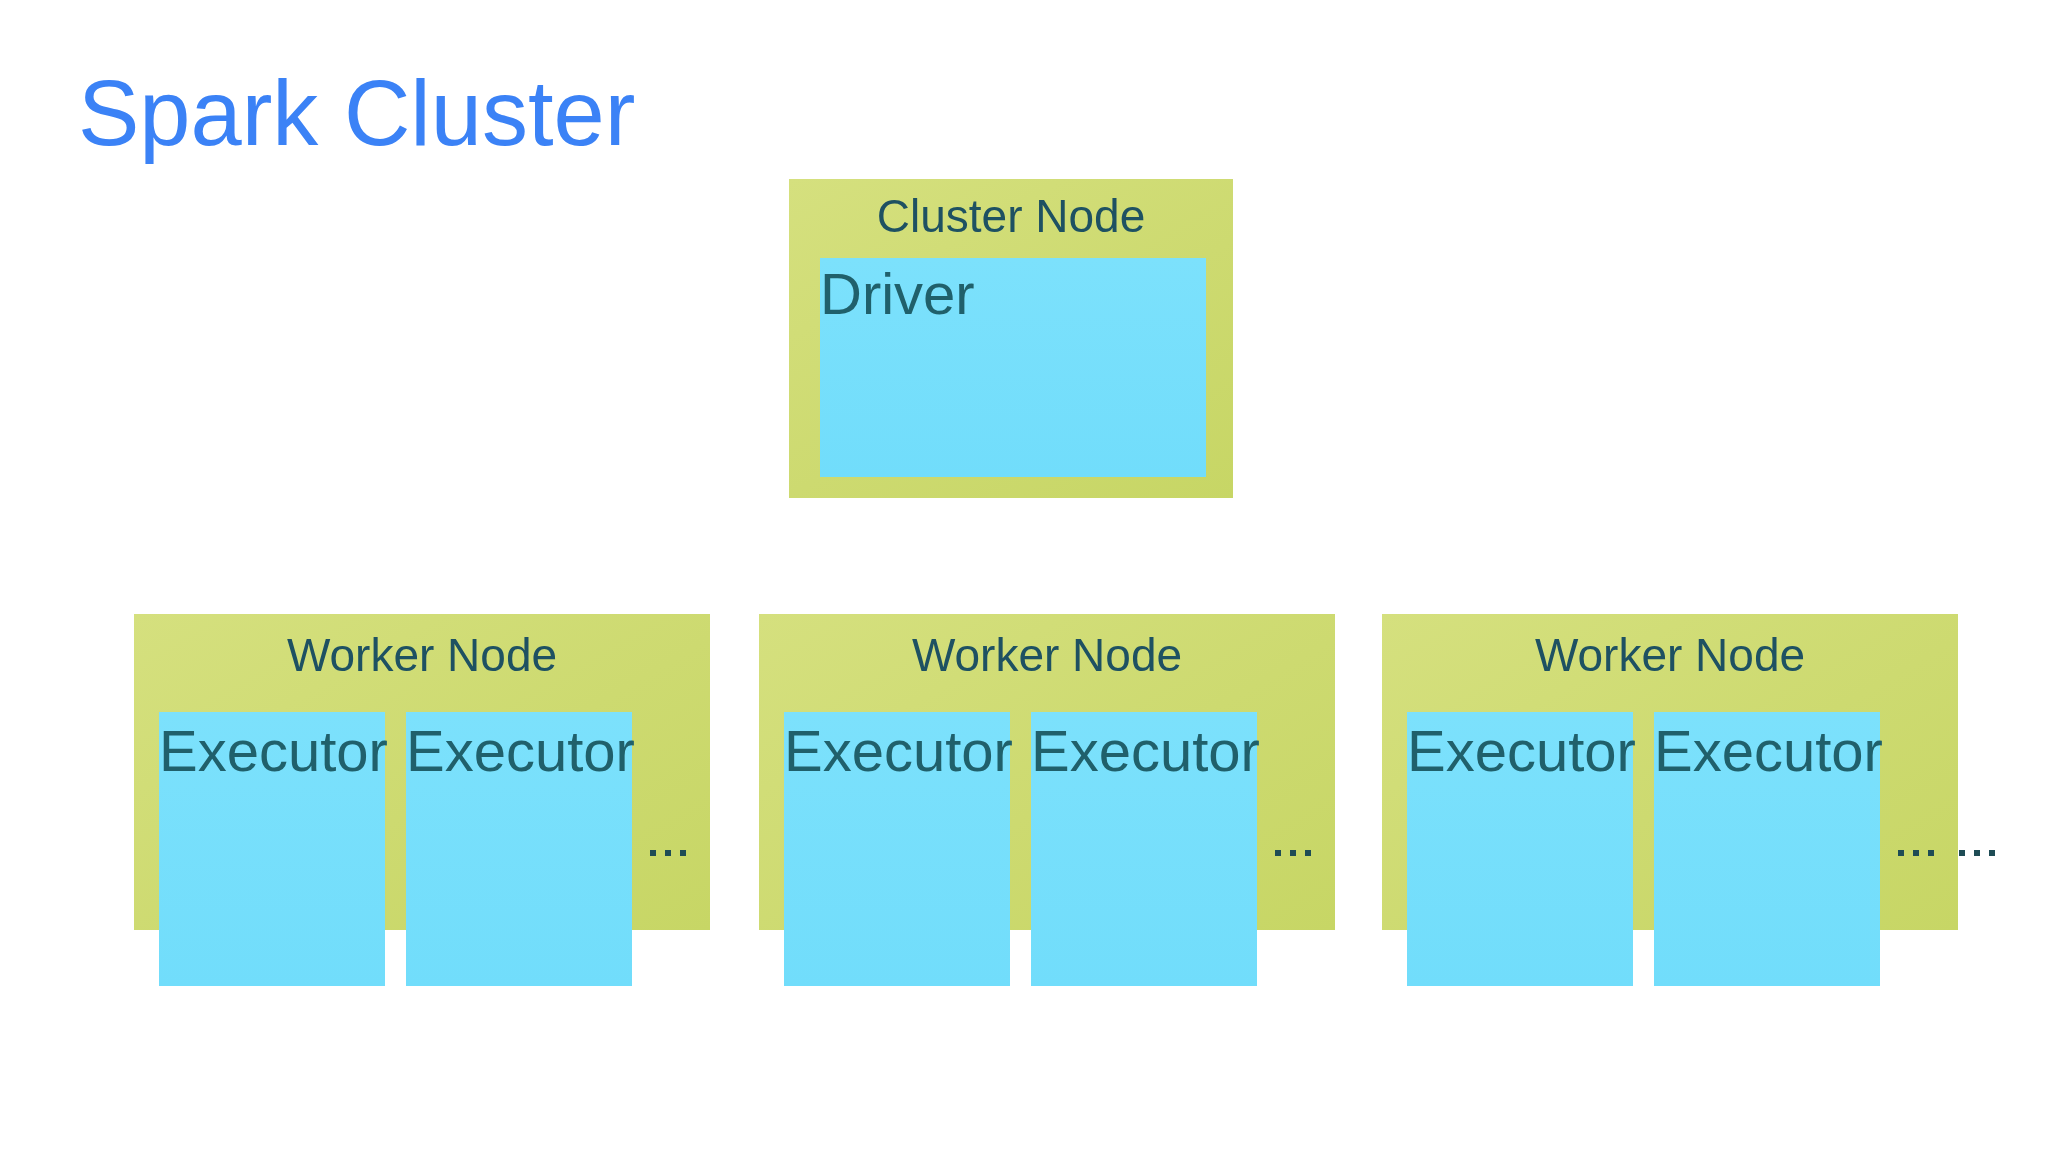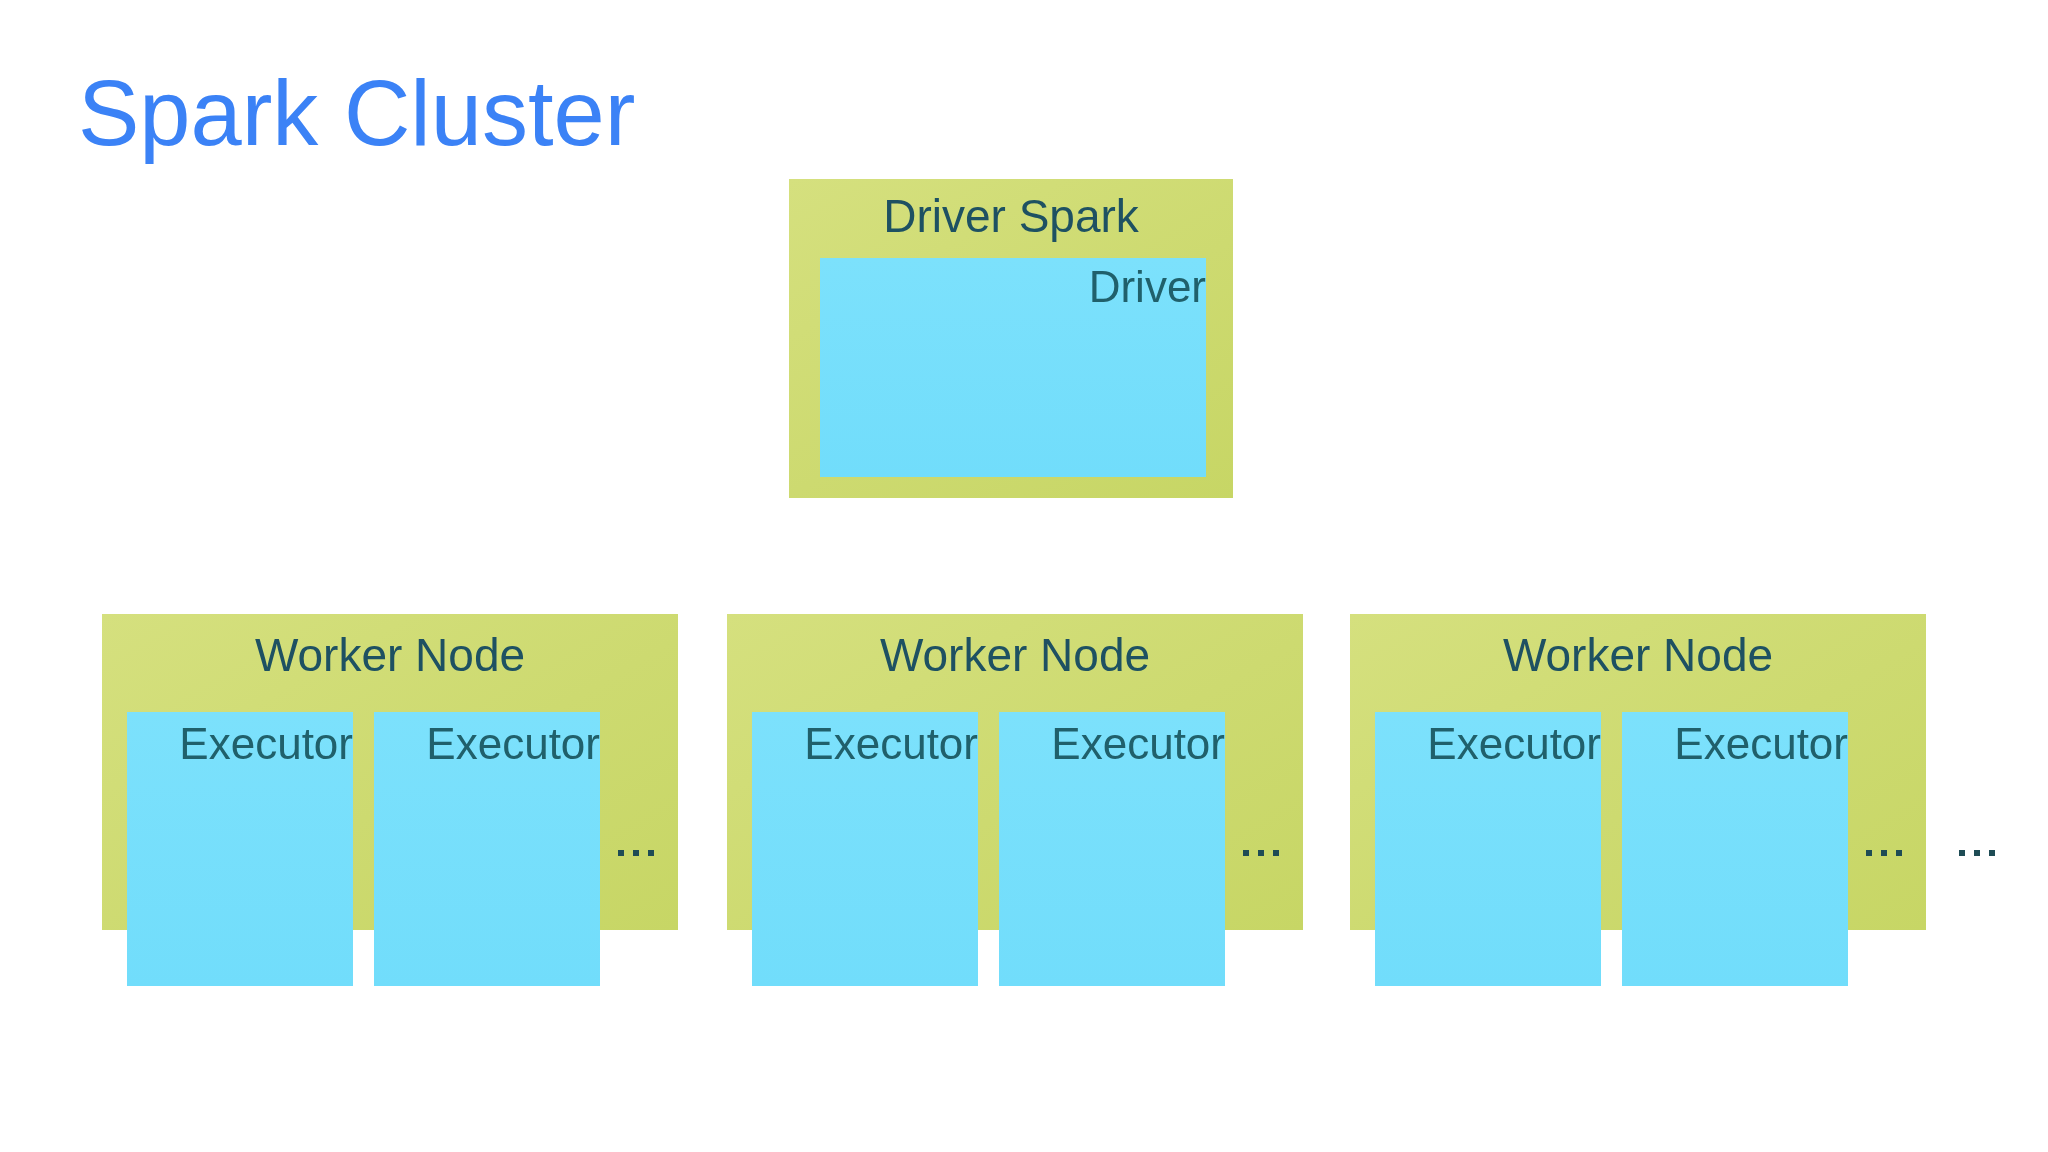--- a/index.html
+++ b/index.html
@@ -35,40 +35,41 @@
   .driver-node {
     left: 789px;
     top: 179px;
     width: 444px;
     height: 319px;
   }
   .worker-node {
     top: 614px;
     width: 576px;
     height: 316px;
+    margin-left: 32px;
   }
   .worker-node.w1 { left: 102px; }
   .worker-node.w2 { left: 727px; }
   .worker-node.w3 { left: 1350px; }
 
   .node-title {
     text-align: center;
     font-size: 46px;
     line-height: 1;
     color: #1e5162;
   }
   .driver-node .node-title { padding-top: 14px; }
   .worker-node .node-title { padding-top: 18px; }
 
   
   .cyan-box {
     background: linear-gradient(180deg, #7ce1fc 0%, #71ddfb 100%);
     box-sizing: border-box;
-    text-align: right;
-    font-size: 44px;
+    text-align: left;
+    font-size: 58px;
     line-height: 1;
     color: #20606b;
   }
   .driver-inner {
     position: absolute;
     left: 31px;
     top: 79px;
     width: 386px;
     height: 219px;
     padding-top: 7px;
@@ -116,21 +117,21 @@
   }
 </style>
 </head>
 <body>
 
 <div class="slide">
 
   <div class="page-title">Spark Cluster</div>
 
   <div class="node driver-node">
-    <div class="node-title">Driver Spark</div>
+    <div class="node-title">Cluster Node</div>
     <div class="cyan-box driver-inner">
       <span>Driver</span>
     </div>
   </div>
 
   <div class="node worker-node w1">
     <div class="node-title">Worker Node</div>
     <div class="executors">
       <div class="cyan-box executor">
         <span>Executor</span>

